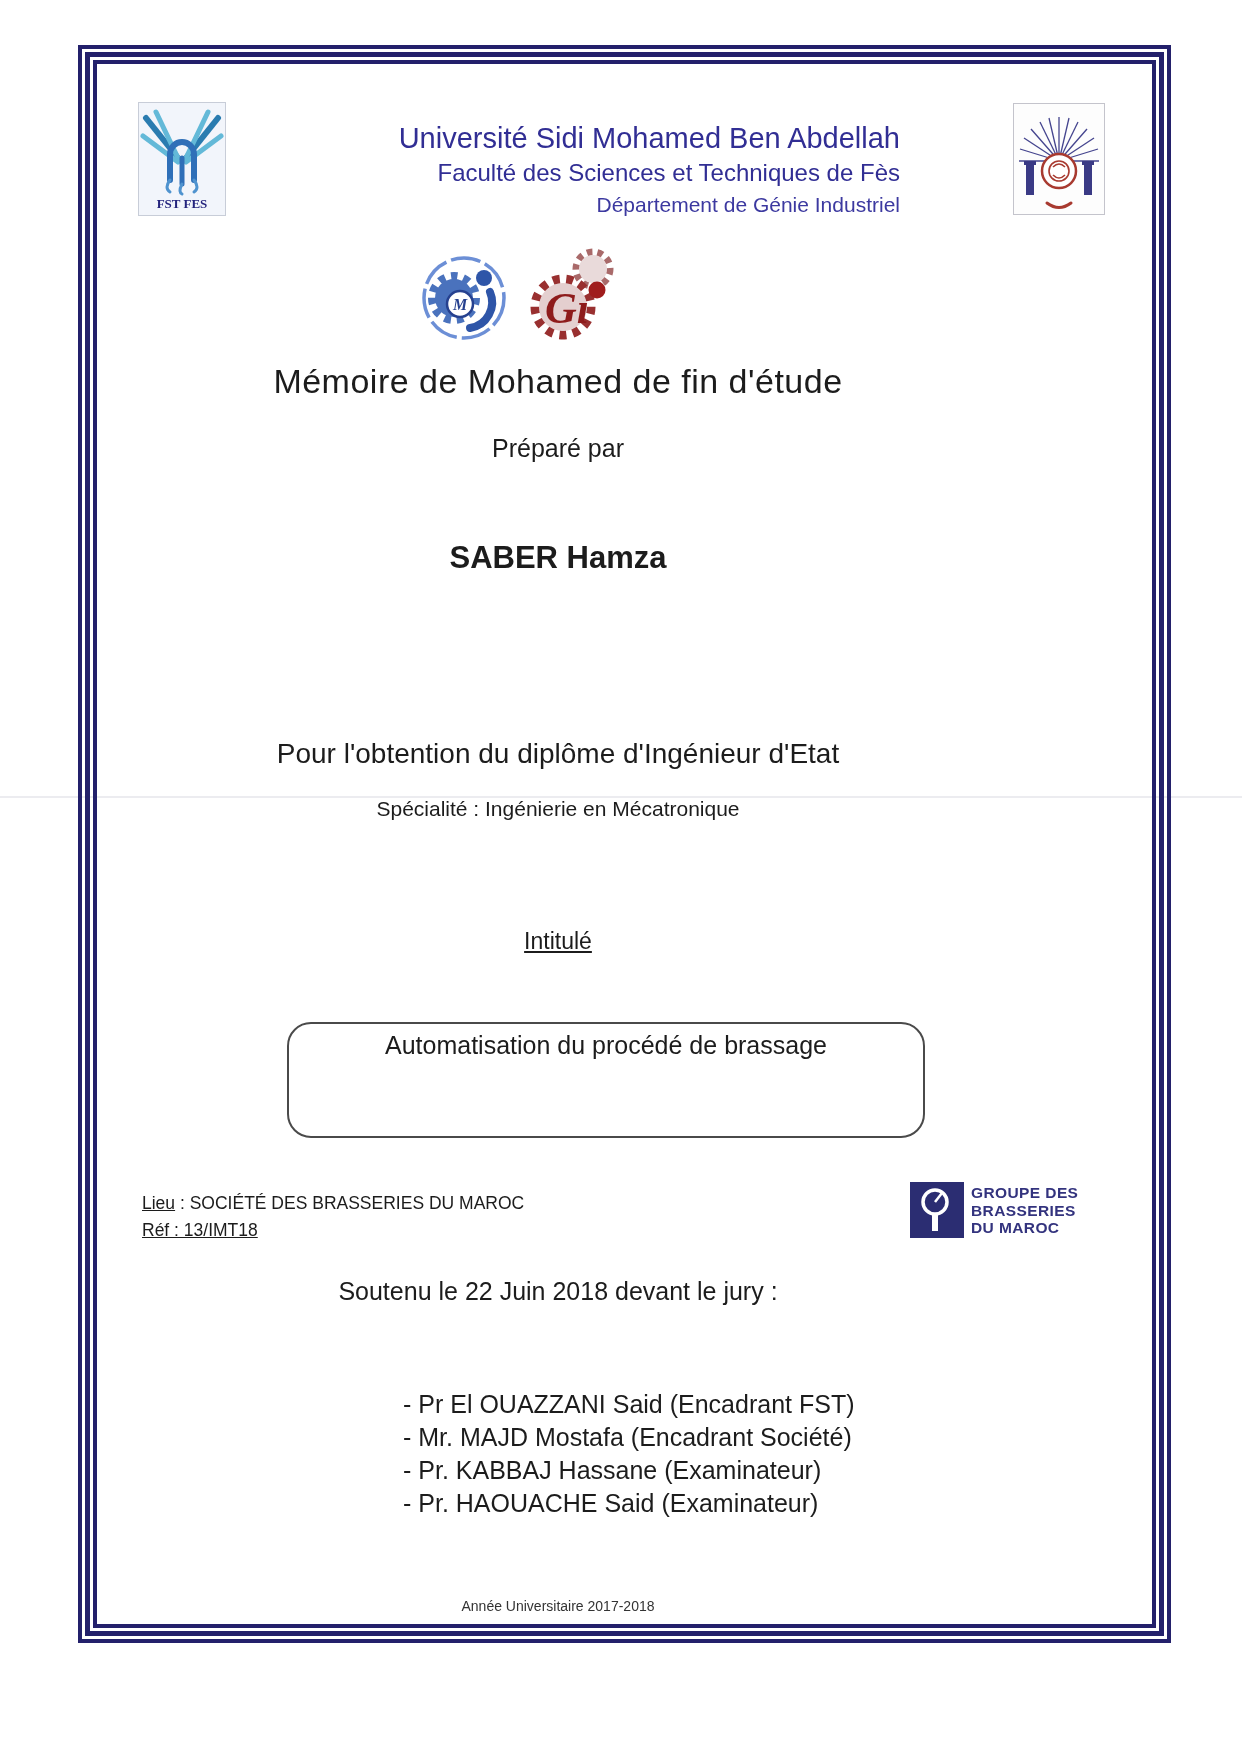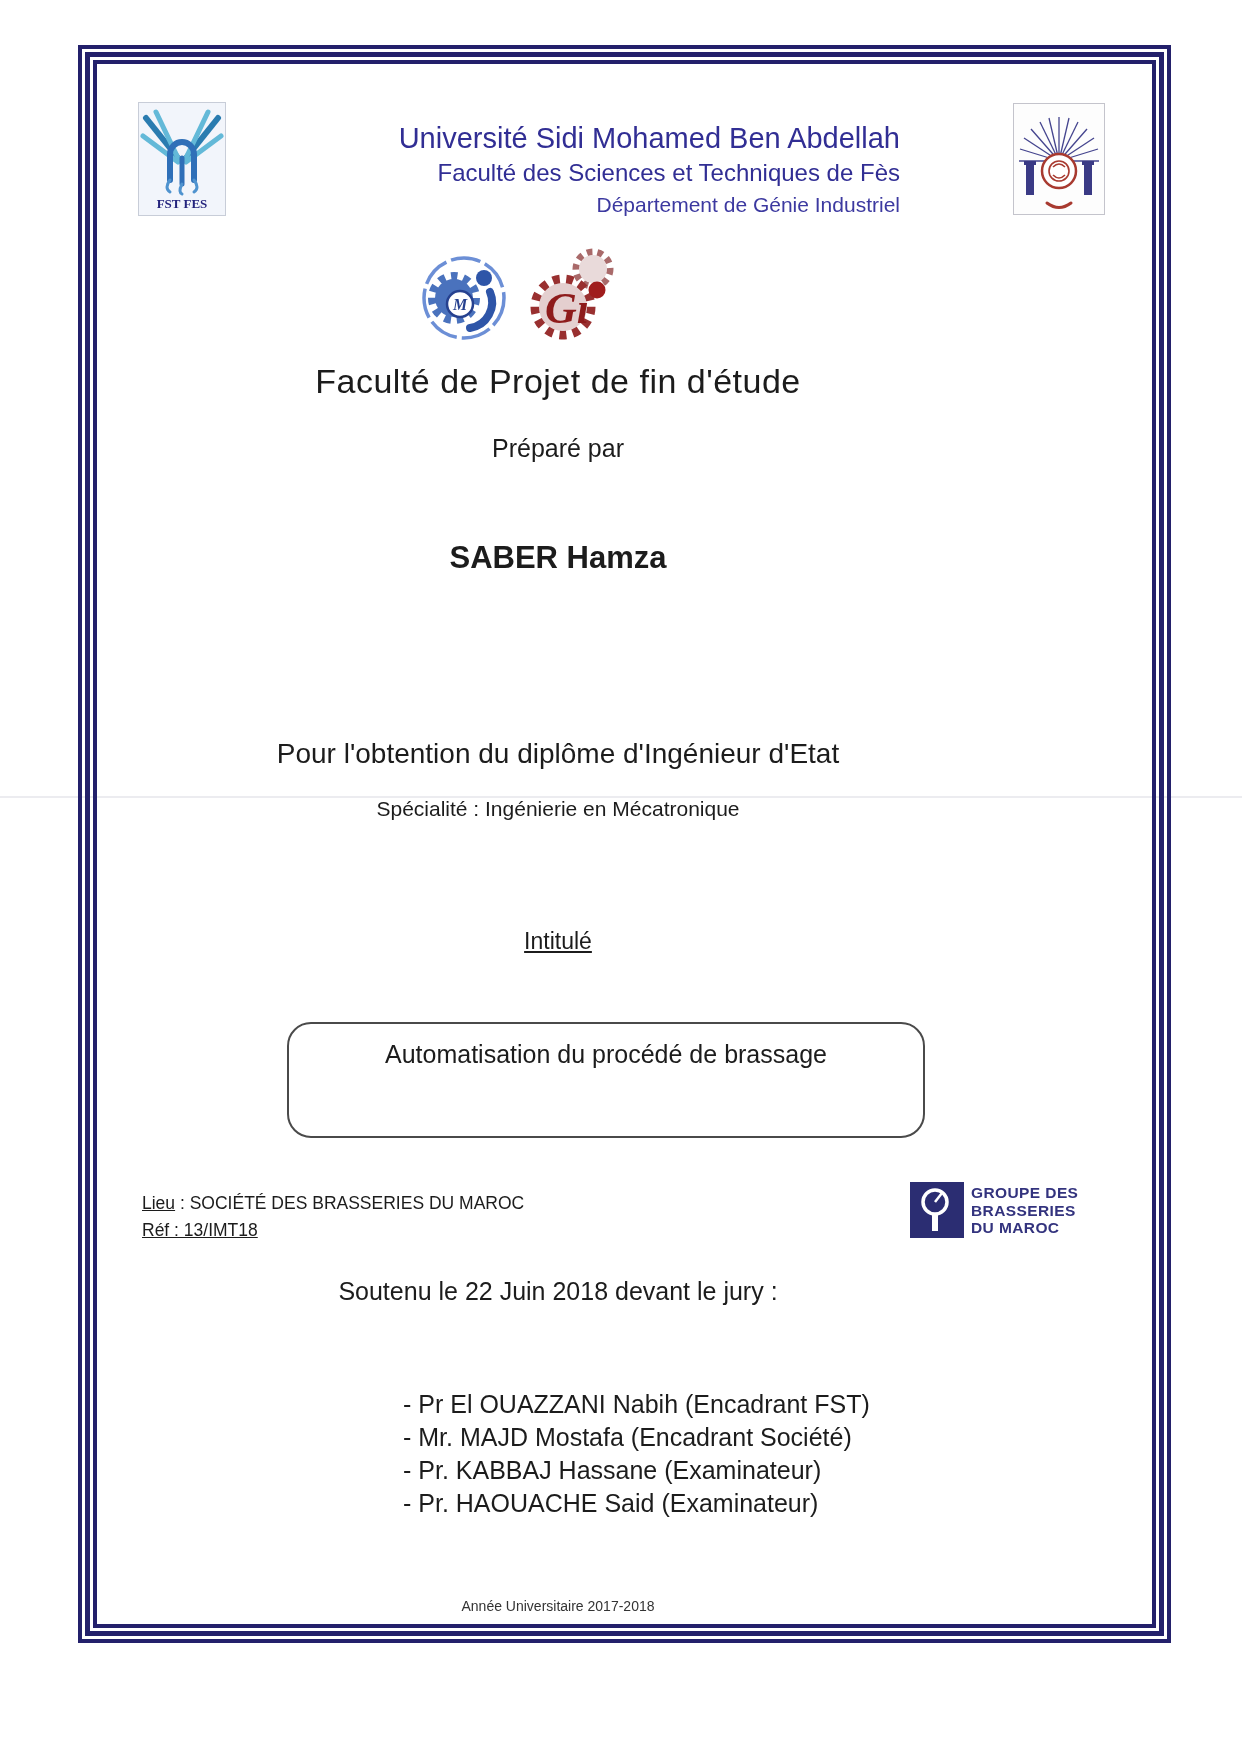--- a/index.html
+++ b/index.html
@@ -29,21 +29,21 @@
   .memoire{top:362px;font-size:34px;letter-spacing:0.5px;}
   .prepare{top:434px;font-size:25px;}
   .author{top:540px;font-size:31px;font-weight:bold;}
   .degree{top:738px;font-size:28px;}
   .spec{top:797px;font-size:21px;}
   .intitule{top:928px;font-size:23px;}
   .intitule span{text-decoration:underline;}
 
   .title-box{position:absolute;left:287px;top:1022px;width:638px;height:116px;
     border:2px solid #4a4a4a;border-radius:24px;box-sizing:border-box;text-align:center;}
-  .title-box .t{margin-top:16px;font-size:25px;}
+  .title-box .t{margin-top:7px;font-size:25px;}
 
   .lieu-block{position:absolute;left:142px;top:1190px;font-size:17.5px;line-height:27px;}
   .lieu-block .u{text-decoration:underline;}
 
   .brass-logo{position:absolute;left:910px;top:1182px;display:flex;align-items:flex-start;}
   .brass-text{margin-left:7px;font-size:15.5px;font-weight:bold;line-height:17.5px;
     color:#33337e;letter-spacing:0.4px;margin-top:2px;}
 
   .soutenu{top:1277px;font-size:25px;}
   .jury{position:absolute;left:403px;top:1388px;font-size:25px;line-height:33px;text-align:left;}
@@ -131,21 +131,21 @@
     <svg width="93" height="102" viewBox="0 0 93 102">
       <circle cx="68" cy="24" r="17" fill="none" stroke="#a96a6a" stroke-width="7" stroke-dasharray="5.5 5"></circle>
       <circle cx="68" cy="24" r="14" fill="#e9dada"></circle>
       <circle cx="38" cy="62" r="28" fill="none" stroke="#993030" stroke-width="9" stroke-dasharray="7 6.5"></circle>
       <circle cx="38" cy="62" r="24" fill="#e4cfcf"></circle>
       <circle cx="72" cy="45" r="8.5" fill="#a01d1d"></circle>
       <text x="20" y="78" font-family="Liberation Serif, serif" font-style="italic" font-weight="bold" font-size="44" fill="#8e1b1b">Gı</text>
     </svg>
   </div>
 
-  <div class="center-col memoire">Faculté de Projet de fin d'étude</div>
+  <div class="center-col memoire">Mémoire de Mohamed de fin d'étude</div>
   <div class="center-col prepare">Préparé par</div>
   <div class="center-col author">SABER Hamza</div>
   <div class="center-col degree">Pour l'obtention du diplôme d'Ingénieur d'Etat</div>
   <div class="center-col spec">Spécialité : Ingénierie en Mécatronique</div>
   <div class="center-col intitule"><span>Intitulé</span></div>
 
   <div class="title-box">
     <div class="t">Automatisation du procédé de brassage</div>
   </div>
 
@@ -163,21 +163,21 @@
     </svg>
     <div class="brass-text">
       <div>GROUPE DES</div>
       <div>BRASSERIES</div>
       <div>DU MAROC</div>
     </div>
   </div>
 
   <div class="center-col soutenu">Soutenu le 22 Juin 2018 devant le jury :</div>
   <div class="jury">
-    <div>- Pr El OUAZZANI Nabih (Encadrant FST)</div>
+    <div>- Pr El OUAZZANI Said (Encadrant FST)</div>
     <div>- Mr. MAJD Mostafa (Encadrant Société)</div>
     <div>- Pr. KABBAJ Hassane (Examinateur)</div>
     <div>- Pr. HAOUACHE Said (Examinateur)</div>
   </div>
 
   <div class="center-col year">Année Universitaire 2017-2018</div>
 
 </div>
 
 </body></html>

